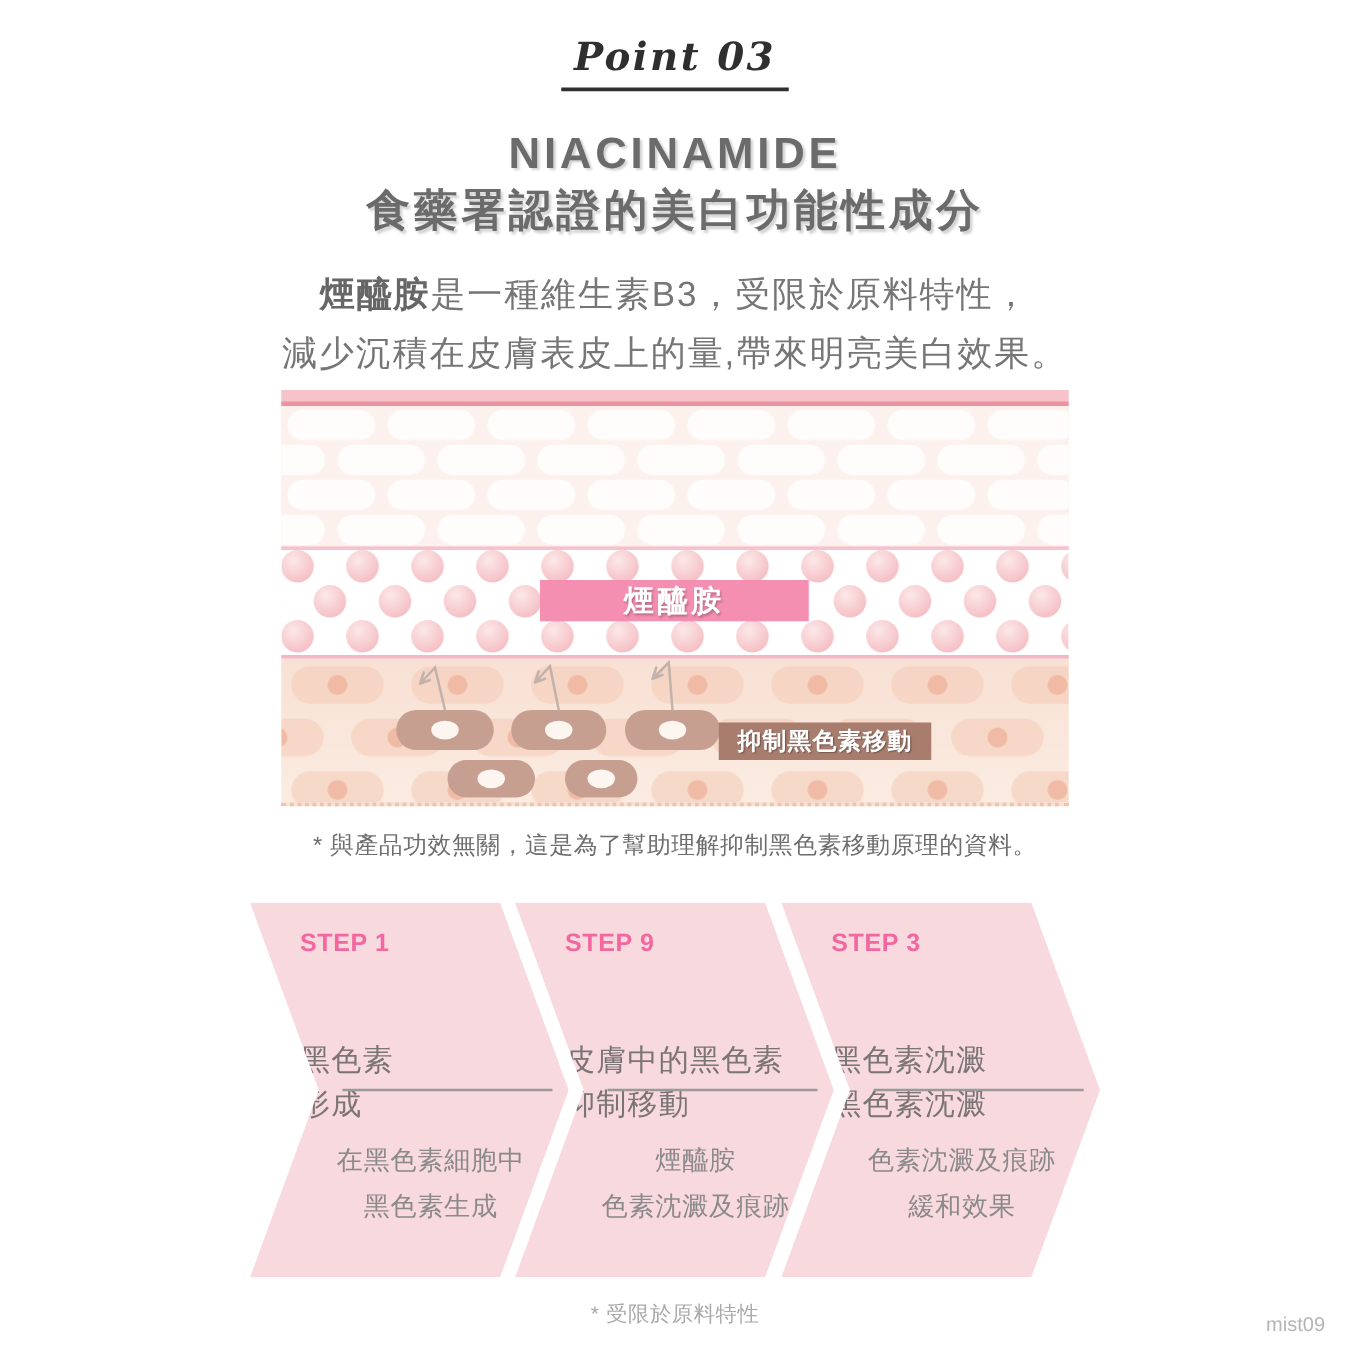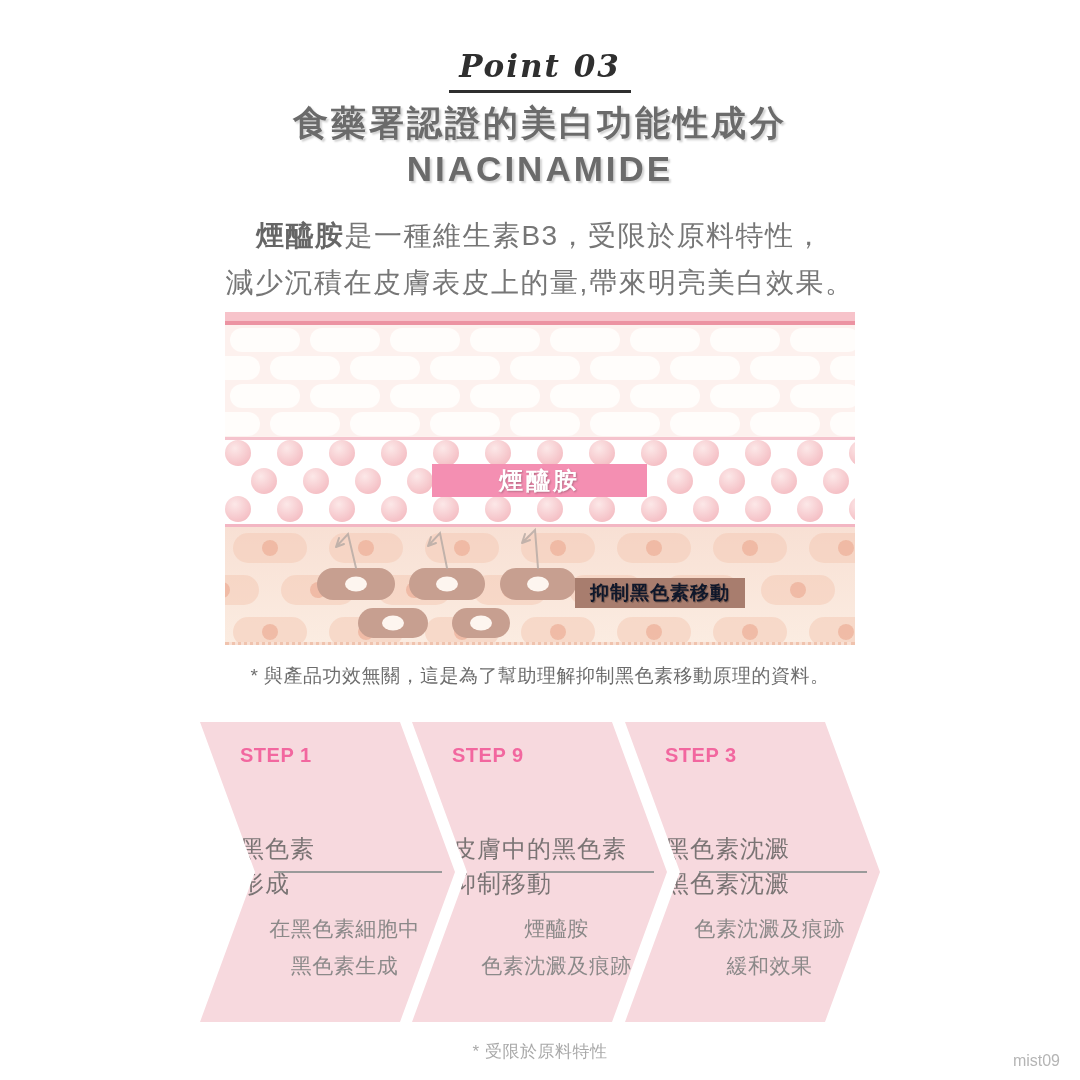--- a/index.html
+++ b/index.html
@@ -5,21 +5,21 @@
   html,body{margin:0;padding:0;}
   body{
     width:1080px;height:1080px;position:relative;background:#ffffff;
     font-family:"Liberation Sans","DejaVu Sans",sans-serif;overflow:hidden;
   }
   .abs{position:absolute;}
   
   .point-label{
     top:28px;left:0;width:1080px;text-align:center;
     font-family:"DejaVu Serif","Liberation Serif",serif;
-    font-style:italic;font-size:31px;font-weight:600;color:#2f2f2f;letter-spacing:2px;margin-top:20px;
+    font-style:italic;font-size:31px;font-weight:600;color:#2f2f2f;letter-spacing:2px;
   }
   .point-label span{display:inline-block;border-bottom:3px solid #2f2f2f;padding:0 10px 6px;}
   .main-title{
     top:100px;left:0;width:1080px;text-align:center;
     font-size:35px;font-weight:bold;color:var(--heading-gray,#6b6b6b);
     letter-spacing:3px;line-height:46px;
     text-shadow:2px 2px 2px rgba(0,0,0,0.18);
   }
   .main-desc{
     top:212px;left:0;width:1080px;text-align:center;
@@ -48,21 +48,21 @@
     border-radius:16px;z-index:3;
   }
   .melanocyte .dot{
     position:absolute;left:50%;top:50%;transform:translate(-50%,-50%);
     width:22px;height:15px;border-radius:50%;background:#fdf5ef;
   }
   .arrows-svg{position:absolute;left:0;top:0;z-index:4;}
   .effect-label{
     position:absolute;left:350px;top:266px;width:170px;height:30px;
     background:var(--effect-label-bg,#a87d6e);
-    color:#0f172a;font-size:19px;font-weight:bold;letter-spacing:1px;
+    color:#ffffff;font-size:19px;font-weight:bold;letter-spacing:1px;
     display:flex;align-items:center;justify-content:center;
     text-shadow:1px 1px 1px rgba(0,0,0,0.3);z-index:5;
   }
   .diagram-footnote{
     top:663px;left:0;width:1080px;text-align:center;
     font-size:19px;color:var(--footnote-gray,#6d6d6d);letter-spacing:0.5px;
   }
   
   .chevron{
     position:absolute;top:722px;width:255px;height:300px;
@@ -96,22 +96,22 @@
   }
 </style>
 </head>
 <body>
 
 <div class="abs point-label">
   <span>Point 03</span>
 </div>
 
 <div class="abs main-title">
+  <div>NIACINAMIDE</div>
   <div>食藥署認證的美白功能性成分</div>
-  <div>NIACINAMIDE</div>
 </div>
 
 <div class="abs main-desc">
   <div><b>煙醯胺</b><span>是一種維生素B3，受限於原料特性，</span></div>
   <div>減少沉積在皮膚表皮上的量,帶來明亮美白效果。</div>
 </div>
 
 <div class="abs diagram">
   <div class="layer corneum-band"></div>
   <div class="layer corneum-line"></div>

